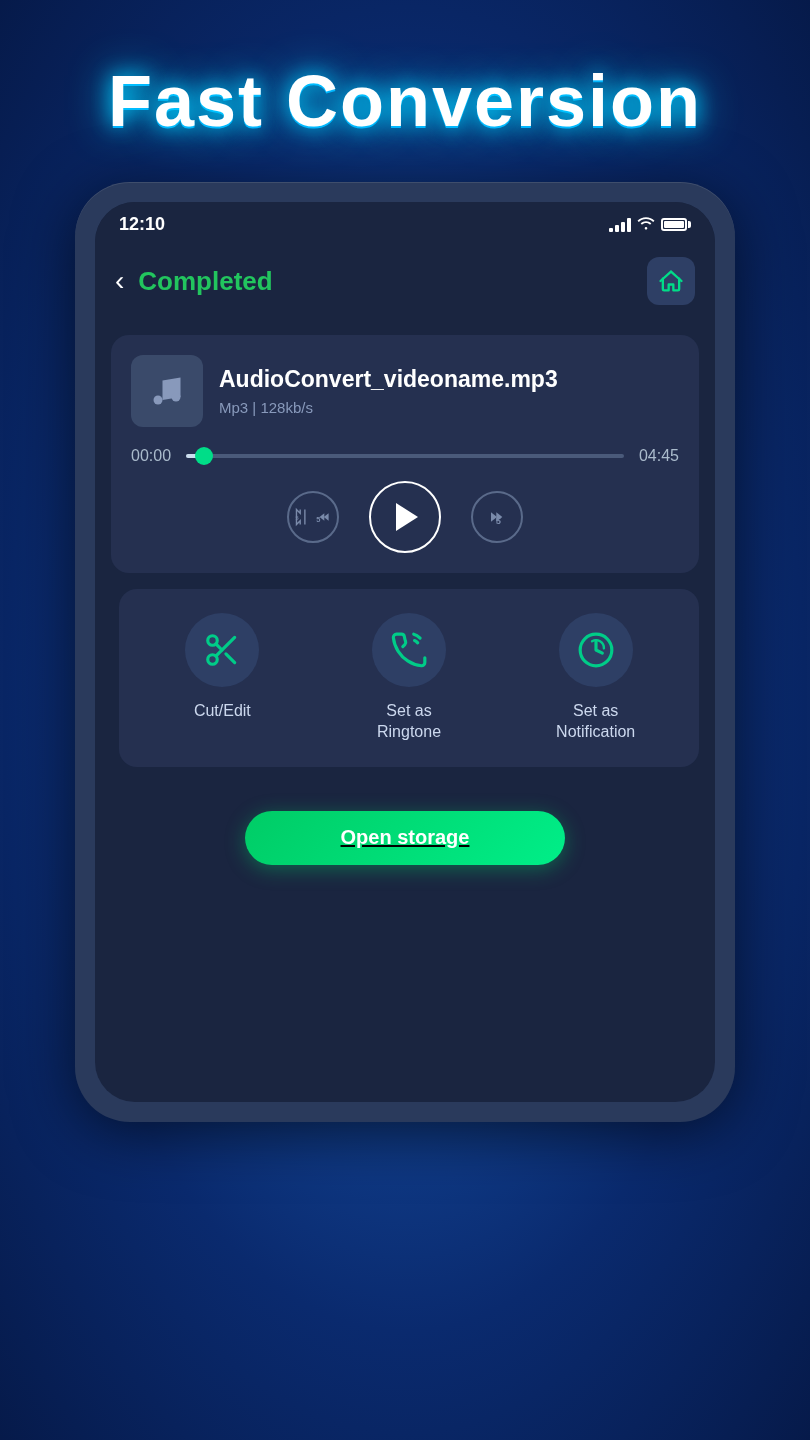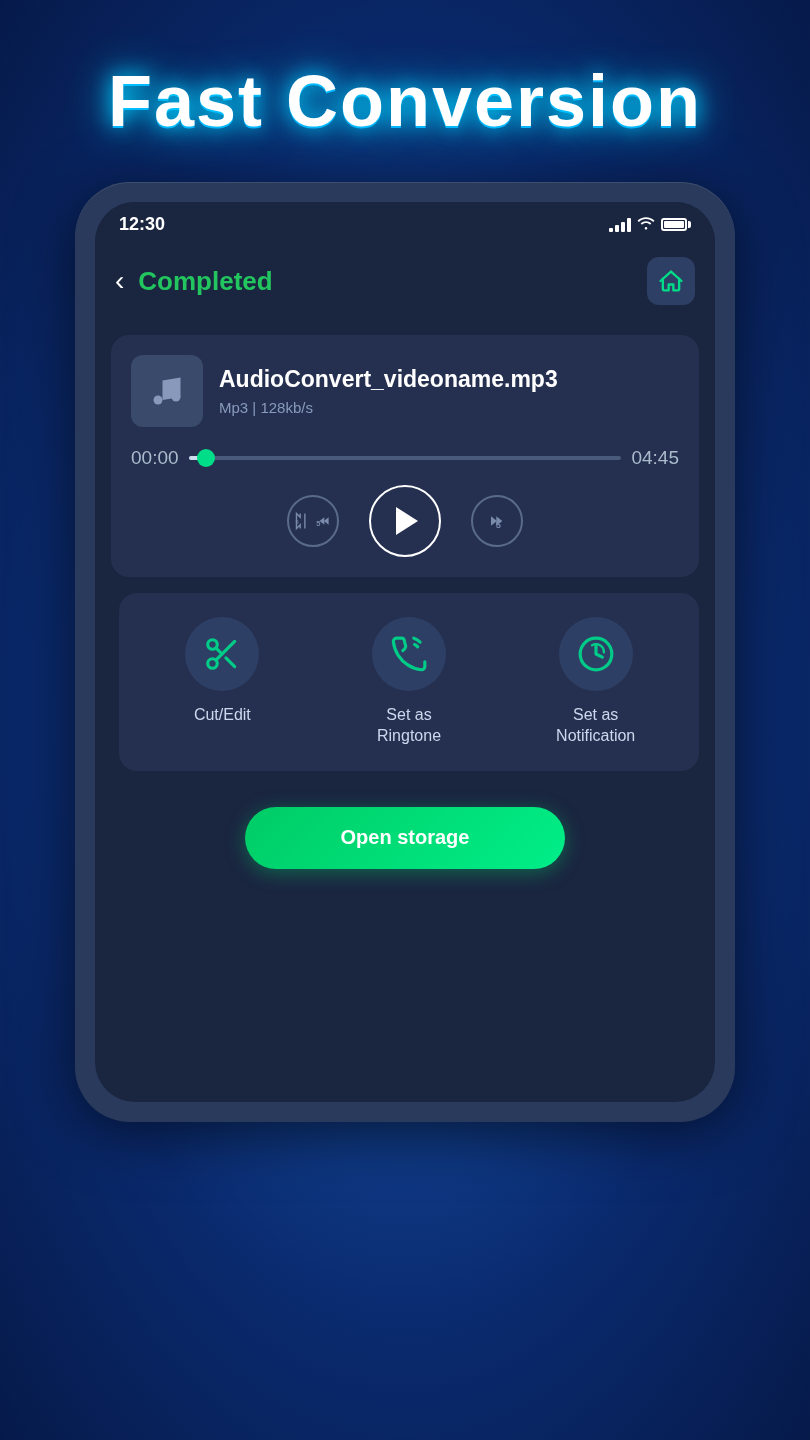--- a/index.html
+++ b/index.html
@@ -203,21 +203,21 @@
     }
 
     .progress-bar-row {
       display: flex;
       align-items: center;
       gap: 10px;
     }
 
     .time-label {
       color: #aabbcc;
-      font-size: 19px;
+      font-size: 16px;
       min-width: 45px;
     }
     .time-label.end {
       text-align: right;
     }
 
     .progress-track {
       flex: 1;
       height: 4px;
       background: #4a5a7a;
@@ -314,48 +314,49 @@
     }
 
     .action-label {
       color: #ccd8ee;
       font-size: 16px;
       text-align: center;
       line-height: 1.3;
     }
 
     .open-storage-btn {
-      margin: 20px auto;
+      margin: 28px auto;
       width: 320px;
-      height: 62px;
+      height: 54px;
       background: linear-gradient(135deg, #00cc66, #00ee88);
       border-radius: 31px;
       display: flex;
       align-items: center;
       justify-content: center;
       cursor: pointer;
       box-shadow: 0 4px 20px rgba(0,200,100,0.4);
+      text-decoration: underline;
     }
 
     .open-storage-label {
       color: white;
       font-size: 20px;
       font-weight: 700;
     }
   </style>
 </head>
 <body>
 
 <div class="title-text">Fast Conversion</div>
 
 <div class="phone-wrapper">
   <div class="phone-screen">
 
     <div class="status-bar">
-      <span class="status-time">12:30</span>
+      <span class="status-time">12:10</span>
       <div class="status-icons">
         <div class="signal-bars">
           <span></span>
             <span></span>
             <span></span>
             <span></span>
         </div>
         <div class="wifi-icon">
           <svg width="18" height="14" viewBox="0 0 20 16">
             <path d="M10 12.5c.8 0 1.5.7 1.5 1.5s-.7 1.5-1.5 1.5-1.5-.7-1.5-1.5.7-1.5 1.5-1.5z" fill="white"></path>

